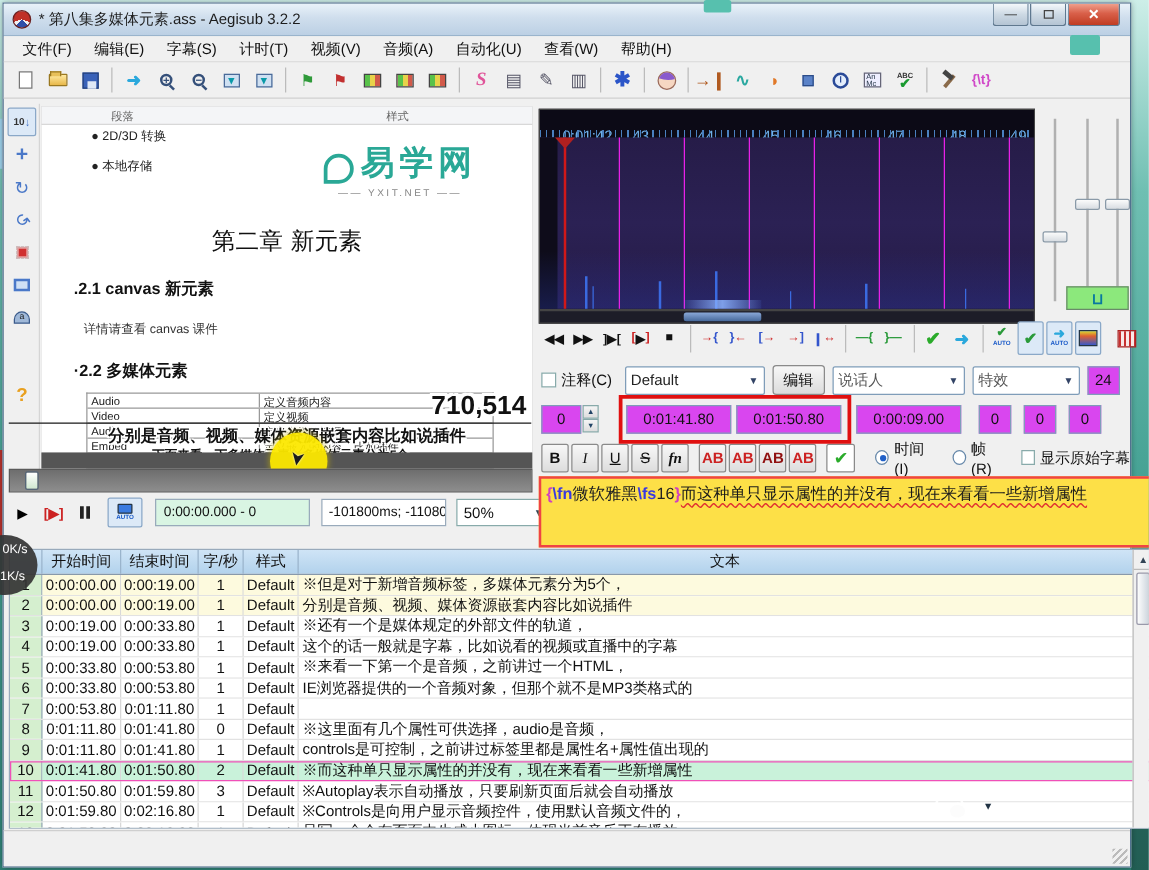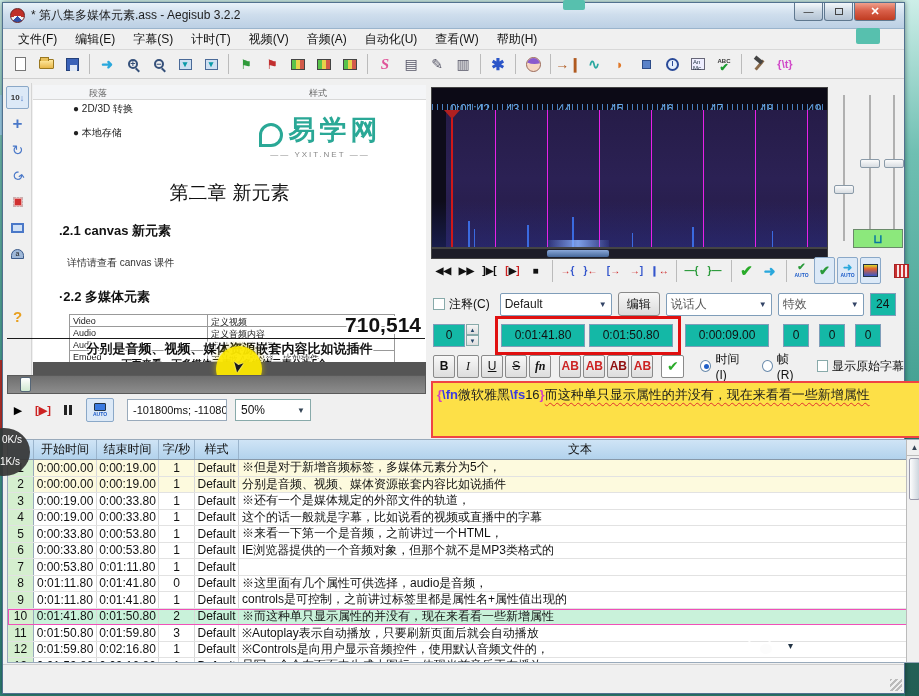--- a/index.html
+++ b/index.html
@@ -130,21 +130,21 @@
 .autoS .a{font-size:5px;font-weight:bold;color:#1a5ac8}
 .specmini{width:15px;height:13px;background:linear-gradient(180deg,#d8d830 0%,#e06030 35%,#3858c8 100%);border:1px solid #234}
 .karaoke{width:15px;height:14px;background:repeating-linear-gradient(90deg,#c83030 0 2px,#f8e8e8 2px 4px);border:1px solid #a22}
 
 .erow{position:absolute;display:flex;align-items:center}
 .ckb{width:12px;height:12px;background:#fff;border:1px solid #8aa;margin-right:4px}
 .lbl{font-size:12px;color:#111}
 .dd{height:23px;background:#fff;border:1px solid #7f9db9;display:flex;align-items:center;justify-content:space-between;font-size:12px;color:#222;padding:0 4px;border-radius:2px}
 .dd .ar{font-size:8px;color:#346;margin-left:4px}
 .btn{height:24px;background:linear-gradient(180deg,#f7f7f7,#dcdcdc);border:1px solid #8a8a8a;border-radius:3px;font-size:12px;color:#111;display:flex;align-items:center;justify-content:center}
-.tin{height:23px;background:#14b8a6;border:1px solid #7f9db9;font-size:12px;color:#111;display:flex;align-items:center;justify-content:center}
+.tin{height:23px;background:#d946ef;border:1px solid #7f9db9;font-size:12px;color:#111;display:flex;align-items:center;justify-content:center}
 .spin{display:flex;flex-direction:column;margin-left:1px}
 .spin i{width:13px;height:11px;border:1px solid #8aa;background:linear-gradient(180deg,#f5f5f5,#ddd);font-size:6px;color:#246;display:flex;align-items:center;justify-content:center;font-style:normal}
 .fbtn{width:24px;height:23px;border:1px solid #8a8a8a;background:linear-gradient(180deg,#f8f8f8,#ddd);border-radius:2px;display:flex;align-items:center;justify-content:center;font-size:12px;margin-right:2px;color:#111}
 .fb-b{font-weight:bold}.fb-i{font-style:italic;font-family:"Liberation Serif",serif}.fb-u{text-decoration:underline}.fb-s{text-decoration:line-through}
 .fb-fn{font-style:italic;font-family:"Liberation Serif",serif;font-weight:bold}
 .abt{color:#c22;font-weight:bold}.abt3{color:#901010}
 .ckgreen{color:#2aab2a;font-size:14px;border:1px solid #8a8a8a;background:#fff;width:25px;height:23px;display:flex;align-items:center;justify-content:center;border-radius:2px}
 .radio{width:12px;height:12px;border-radius:50%;border:1px solid #68a;background:#fff;margin-right:4px;position:relative}
 .radio.on:before{content:"";position:absolute;left:2.5px;top:2.5px;width:5px;height:5px;border-radius:50%;background:#2060c8}
 .tedit{position:absolute;left:428px;top:378px;width:534px;height:57px;background:#fde047;border:2px solid #ef4444;font-size:13px;padding:3px 4px;line-height:17px;overflow:hidden;white-space:nowrap}
@@ -351,26 +351,26 @@
       <div class="logo">
         <div><span class="leaf"></span><span class="logotxt">易学网</span></div>
         <div class="logosub">—— <span>YXIT.NET</span> ——</div>
       </div>
       <div class="chap">第二章 新元素</div>
       <div class="h21">.2.1 canvas 新元素</div>
       <div class="note">详情请查看 canvas 课件</div>
       <div class="h22">·2.2 多媒体元素</div>
       <div class="dtable">
         <div class="dtr">
+            <div class="dtc1">Audio</div>
+            <div class="dtc2">定义音频内容</div>
+          </div>
+        <div class="dtr">
             <div class="dtc1">Video</div>
             <div class="dtc2">定义视频</div>
-          </div>
-        <div class="dtr">
-            <div class="dtc1">Audio</div>
-            <div class="dtc2">定义音频内容</div>
           </div>
         <div class="dtr">
             <div class="dtc1">Audio</div>
             <div class="dtc2">定义多媒体资源</div>
           </div>
         <div class="dtr">
             <div class="dtc1">Embed</div>
             <div class="dtc2">定义嵌入的内容，比如插件</div>
           </div>
         <div class="dtr">
@@ -398,20 +398,21 @@
     <span class="pb">
         <span class="pauseb">
           <i></i>
           <i></i>
         </span>
       </span>
     <span class="autob">
         <span class="mon"></span>
         <span class="autolbl">AUTO</span>
       </span>
+    <span class="tdisp">0:00:00.000 - 0</span>
     <span class="fdisp">-101800ms; -11080</span>
     <span class="zsel">
         <span>50%</span>
         <span class="ar">▼</span>
       </span>
   </div>
 
   <div class="spect">
     <div class="ruler">
       <span class="rlab" style="left:18px">0:01:42</span>

